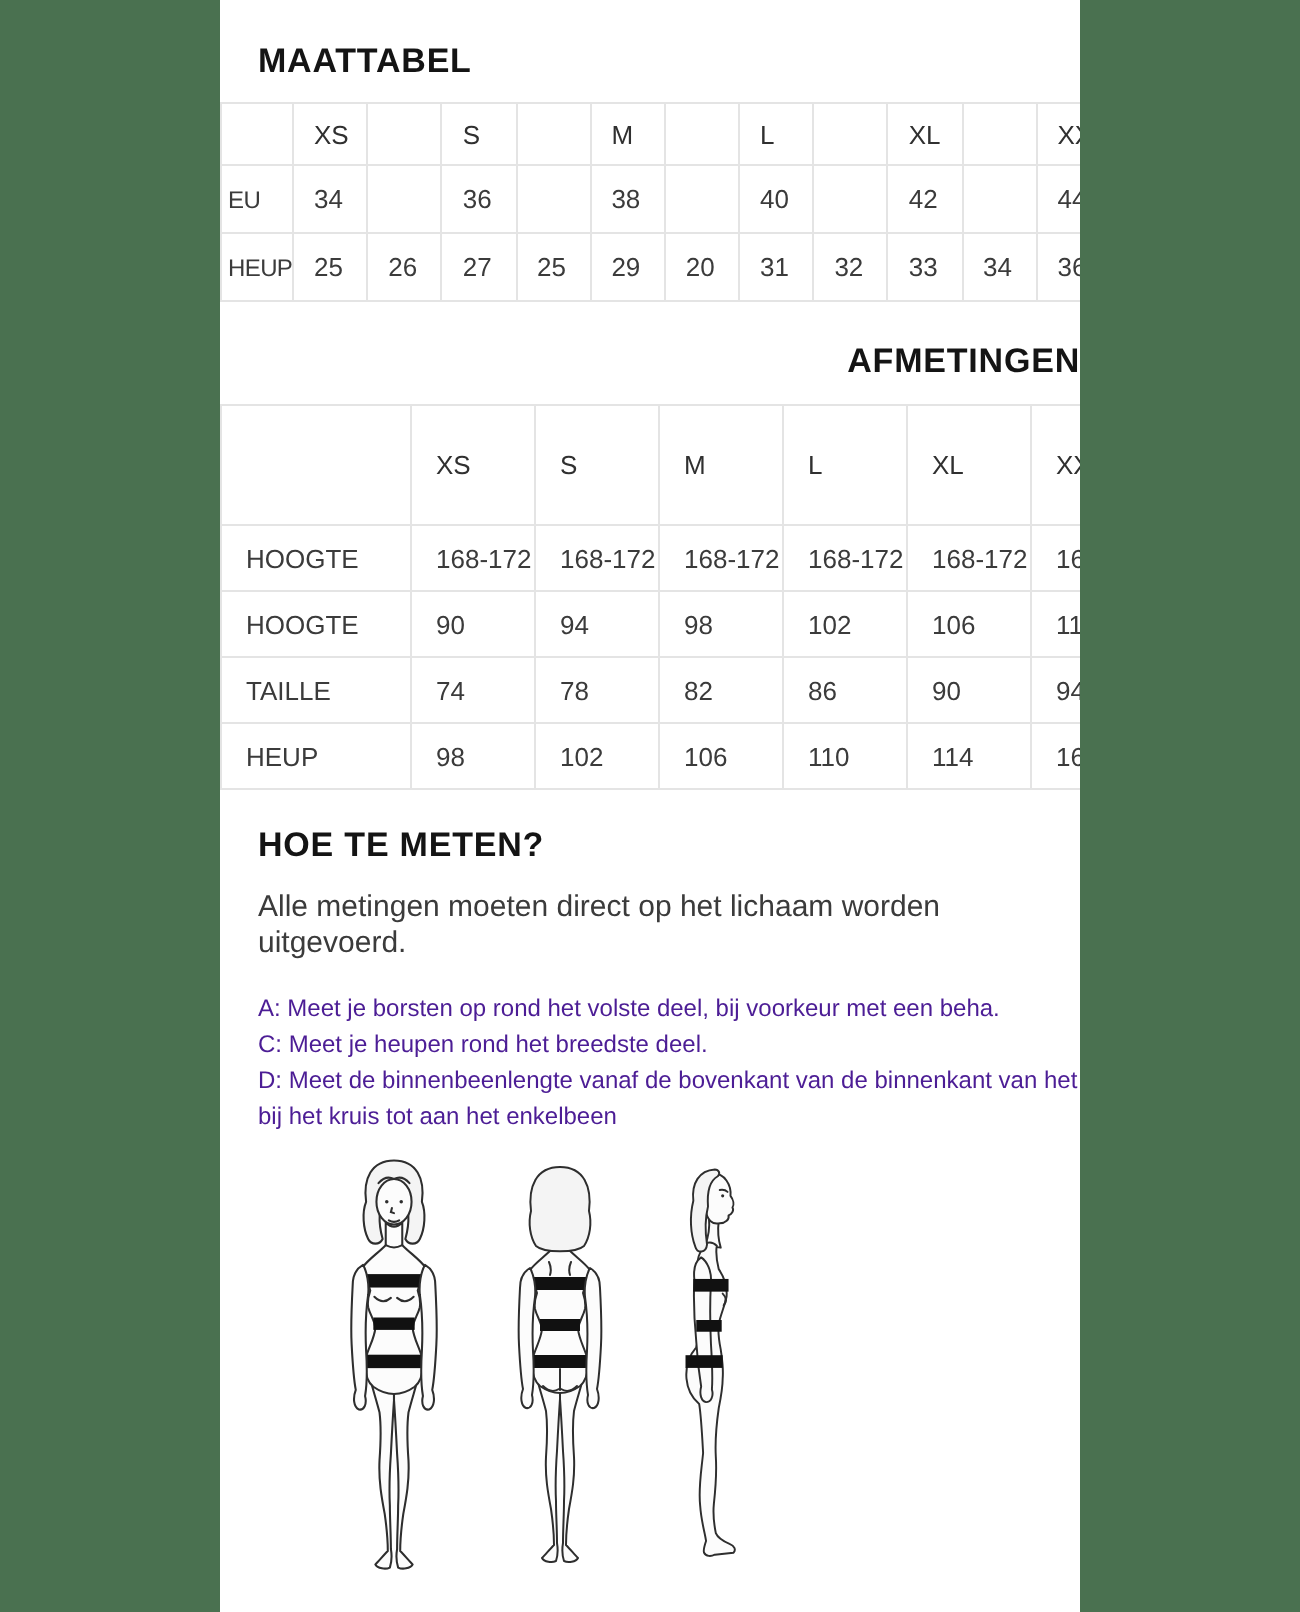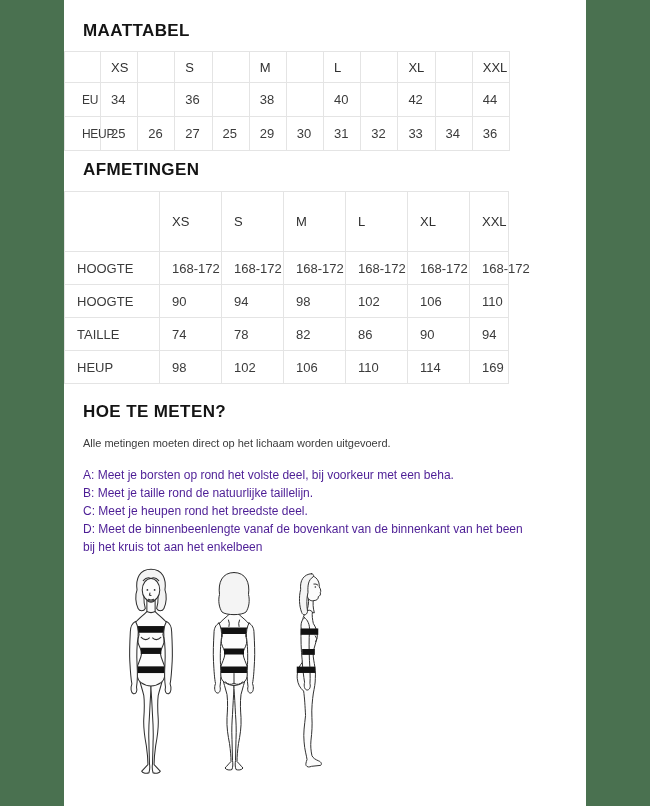--- a/index.html
+++ b/index.html
@@ -3,41 +3,41 @@
 <meta charset="utf-8">
 <style>
   html,body{margin:0;padding:0;}
   body{
     width:650px;height:806px;overflow:hidden;
     background:#4a7150;
     font-family:"Liberation Sans","DejaVu Sans",sans-serif;
   }
   .page{width:650px;height:806px;background:#4a7150;}
   .content{
-    width:522px;height:806px;margin:0 auto;background:#ffffff;
+    width:430px;height:806px;margin:0 auto;background:#ffffff;
     box-sizing:border-box;overflow:hidden;
   }
   h2{font-size:17px;font-weight:700;color:#141414;letter-spacing:.4px;margin:0;}
   .title-1{padding-top:21px;margin-left:19px;}
-  .title-2{margin:9px 0 0 19px;}
+  .title-2{margin:20px 0 0 19px;text-align:right;}
   .title-3{margin:18px 0 0 19px;}
   table{border-collapse:collapse;table-layout:fixed;margin-left:0;}
   td{
     border:1px solid #e4e4e4;font-size:13px;color:#3b3b3b;
     vertical-align:middle;padding:0 0 0 10px;box-sizing:border-box;
     white-space:nowrap;font-weight:400;
   }
   .t1{width:446px;margin-top:10px;}
   .t1 td{height:34px;}
   .t1 tr:first-child td{height:31px;color:#303030;}
-  .t1 td.lbl{padding-left:17px;font-size:12px;letter-spacing:-0.3px;}
+  .t1 td.lbl{padding-left:3px;font-size:12px;letter-spacing:-0.3px;}
   .t2{width:445px;margin-top:11px;}
   .t2 td{height:33px;padding-left:12px;}
   .t2 tr:first-child td{height:60px;color:#303030;}
-  .intro{font-size:11px;color:#3b3b3b;margin:12px 0 0 19px;line-height:18px;}
+  .intro{font-size:15px;color:#3b3b3b;margin:12px 0 0 19px;line-height:18px;}
   .steps{font-size:12px;color:#4c1d95;margin:14px 0 0 19px;width:446px;line-height:18px;}
   .figures{display:flex;align-items:flex-start;gap:22px;margin:9px 0 0 56px;height:212px;}
   .figures svg{display:block;}
 </style>
 </head>
 <body>
 
 <div class="page">
   <div class="content">
 
@@ -76,21 +76,21 @@
         <td></td>
         <td>44</td>
       </tr>
       <tr>
         <td class="lbl">HEUP</td>
         <td>25</td>
         <td>26</td>
         <td>27</td>
         <td>25</td>
         <td>29</td>
-        <td>30</td>
+        <td>20</td>
         <td>31</td>
         <td>32</td>
         <td>33</td>
         <td>34</td>
         <td>36</td>
       </tr>
     </tbody>
       </table>
 
     <h2 class="title-2">AFMETINGEN</h2>
@@ -150,21 +150,20 @@
         <td>114</td>
         <td>169</td>
       </tr>
     </tbody>
       </table>
 
     <h2 class="title-3">HOE TE METEN?</h2>
     <p class="intro">Alle metingen moeten direct op het lichaam worden uitgevoerd.</p>
     <div class="steps">
       <div>A: Meet je borsten op rond het volste deel, bij voorkeur met een beha.</div>
-      <div>B: Meet je taille rond de natuurlijke taillelijn.</div>
       <div>C: Meet je heupen rond het breedste deel.</div>
       <div>D: Meet de binnenbeenlengte vanaf de bovenkant van de binnenkant van het been bij het kruis tot aan het enkelbeen</div>
     </div>
 
     <div class="figures">
 
       <svg width="62" height="212" viewBox="0 0 120 410">
         <g fill="#fcfcfc" stroke="#2e2e2e" stroke-width="2" stroke-linecap="round" stroke-linejoin="round">
           <g>
             <path d="M52,68 L52,92 Q60,100 68,92 L68,68 Q60,76 52,68 Z"></path>

